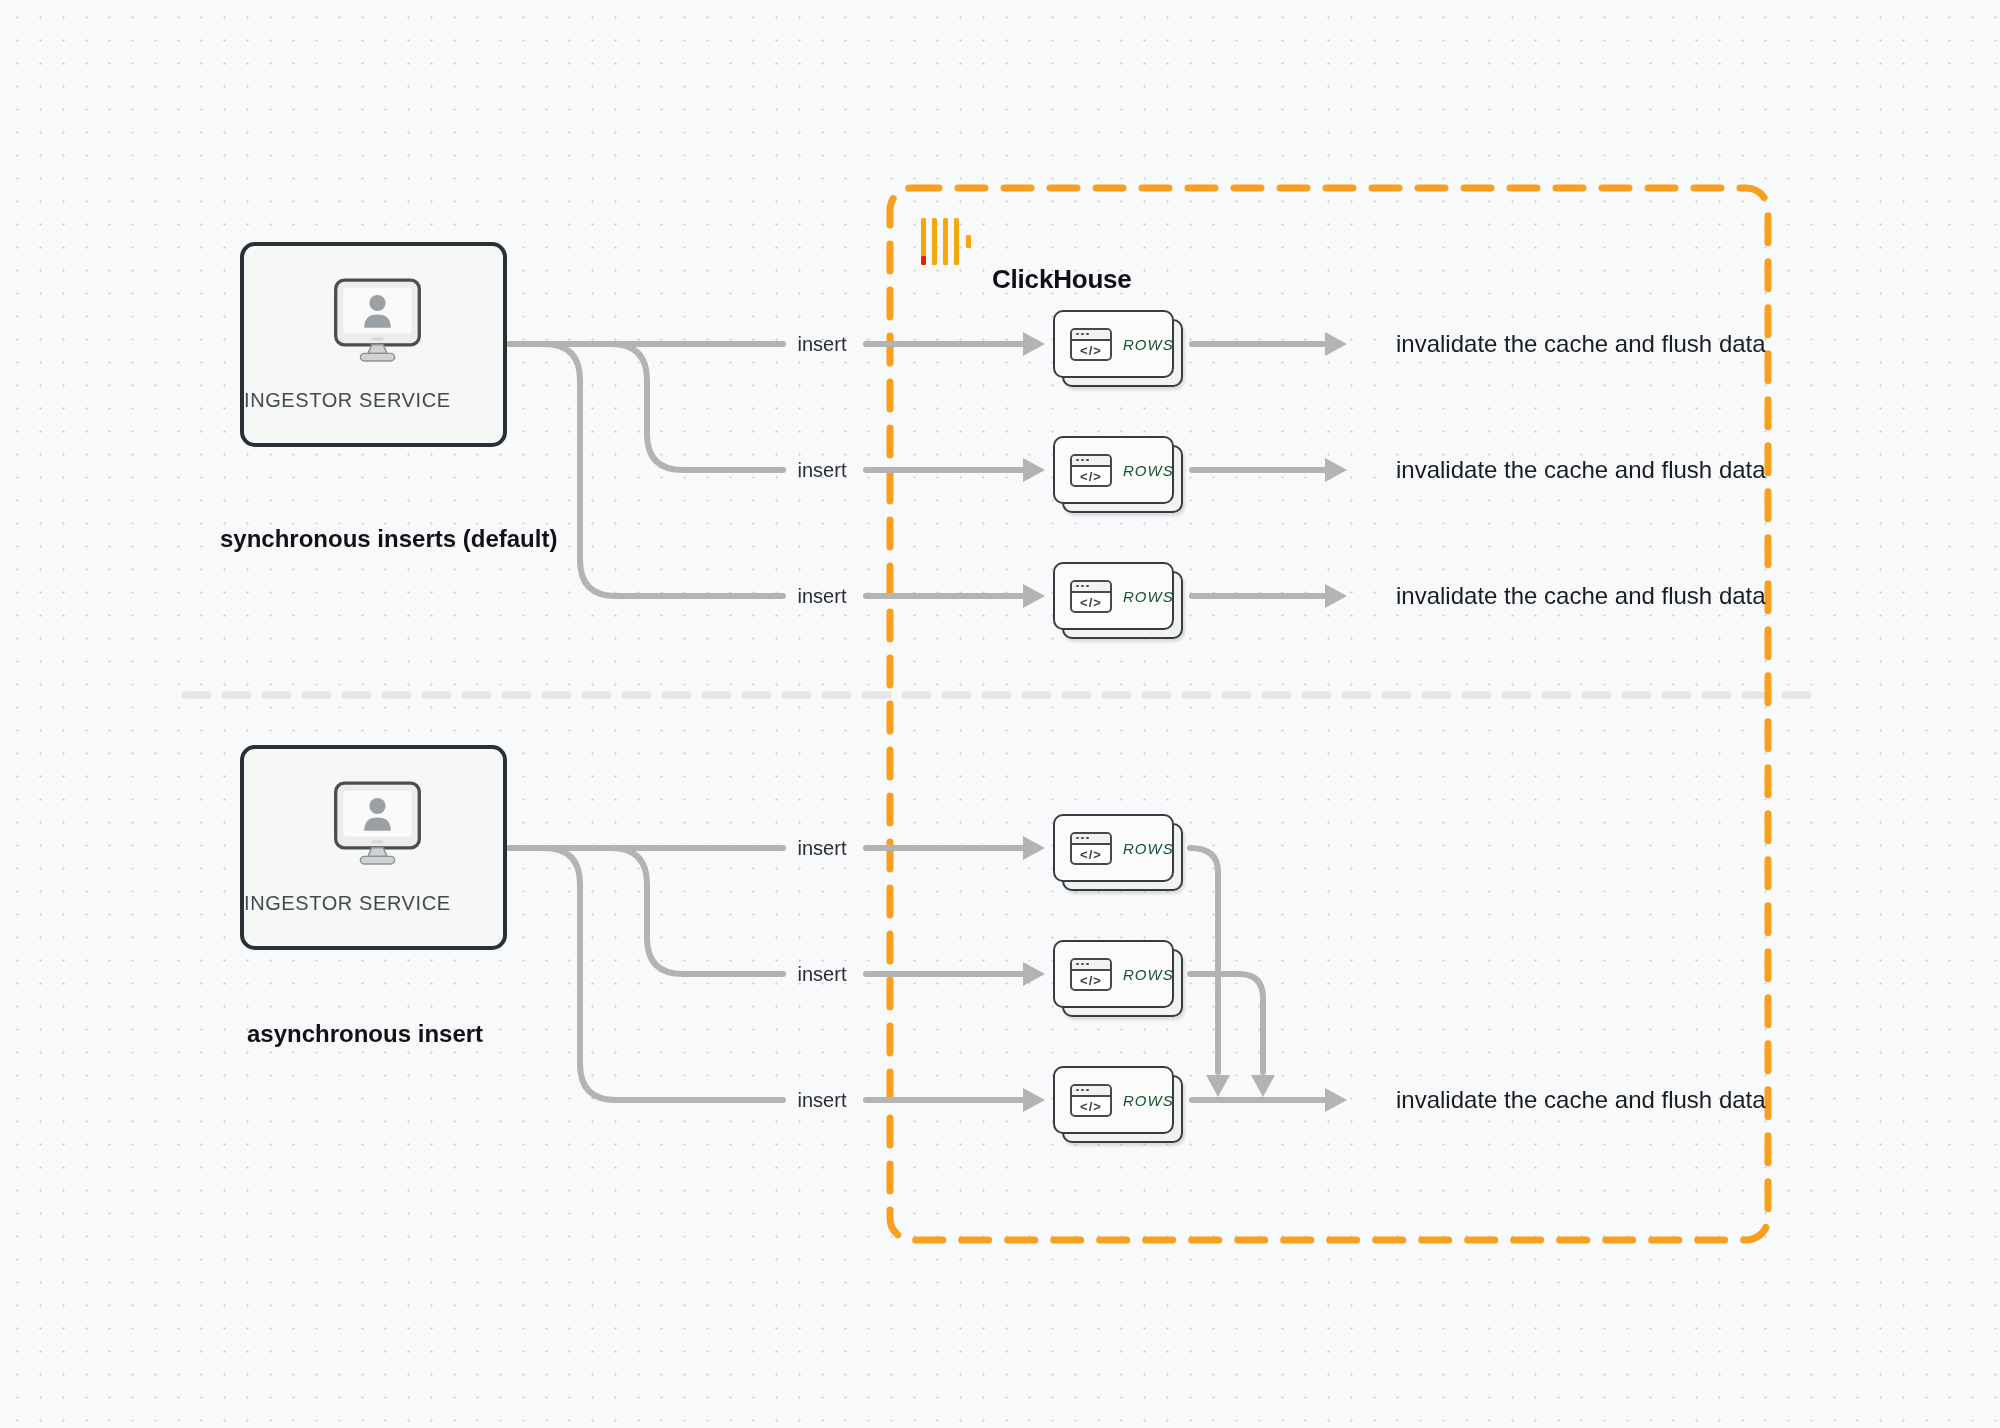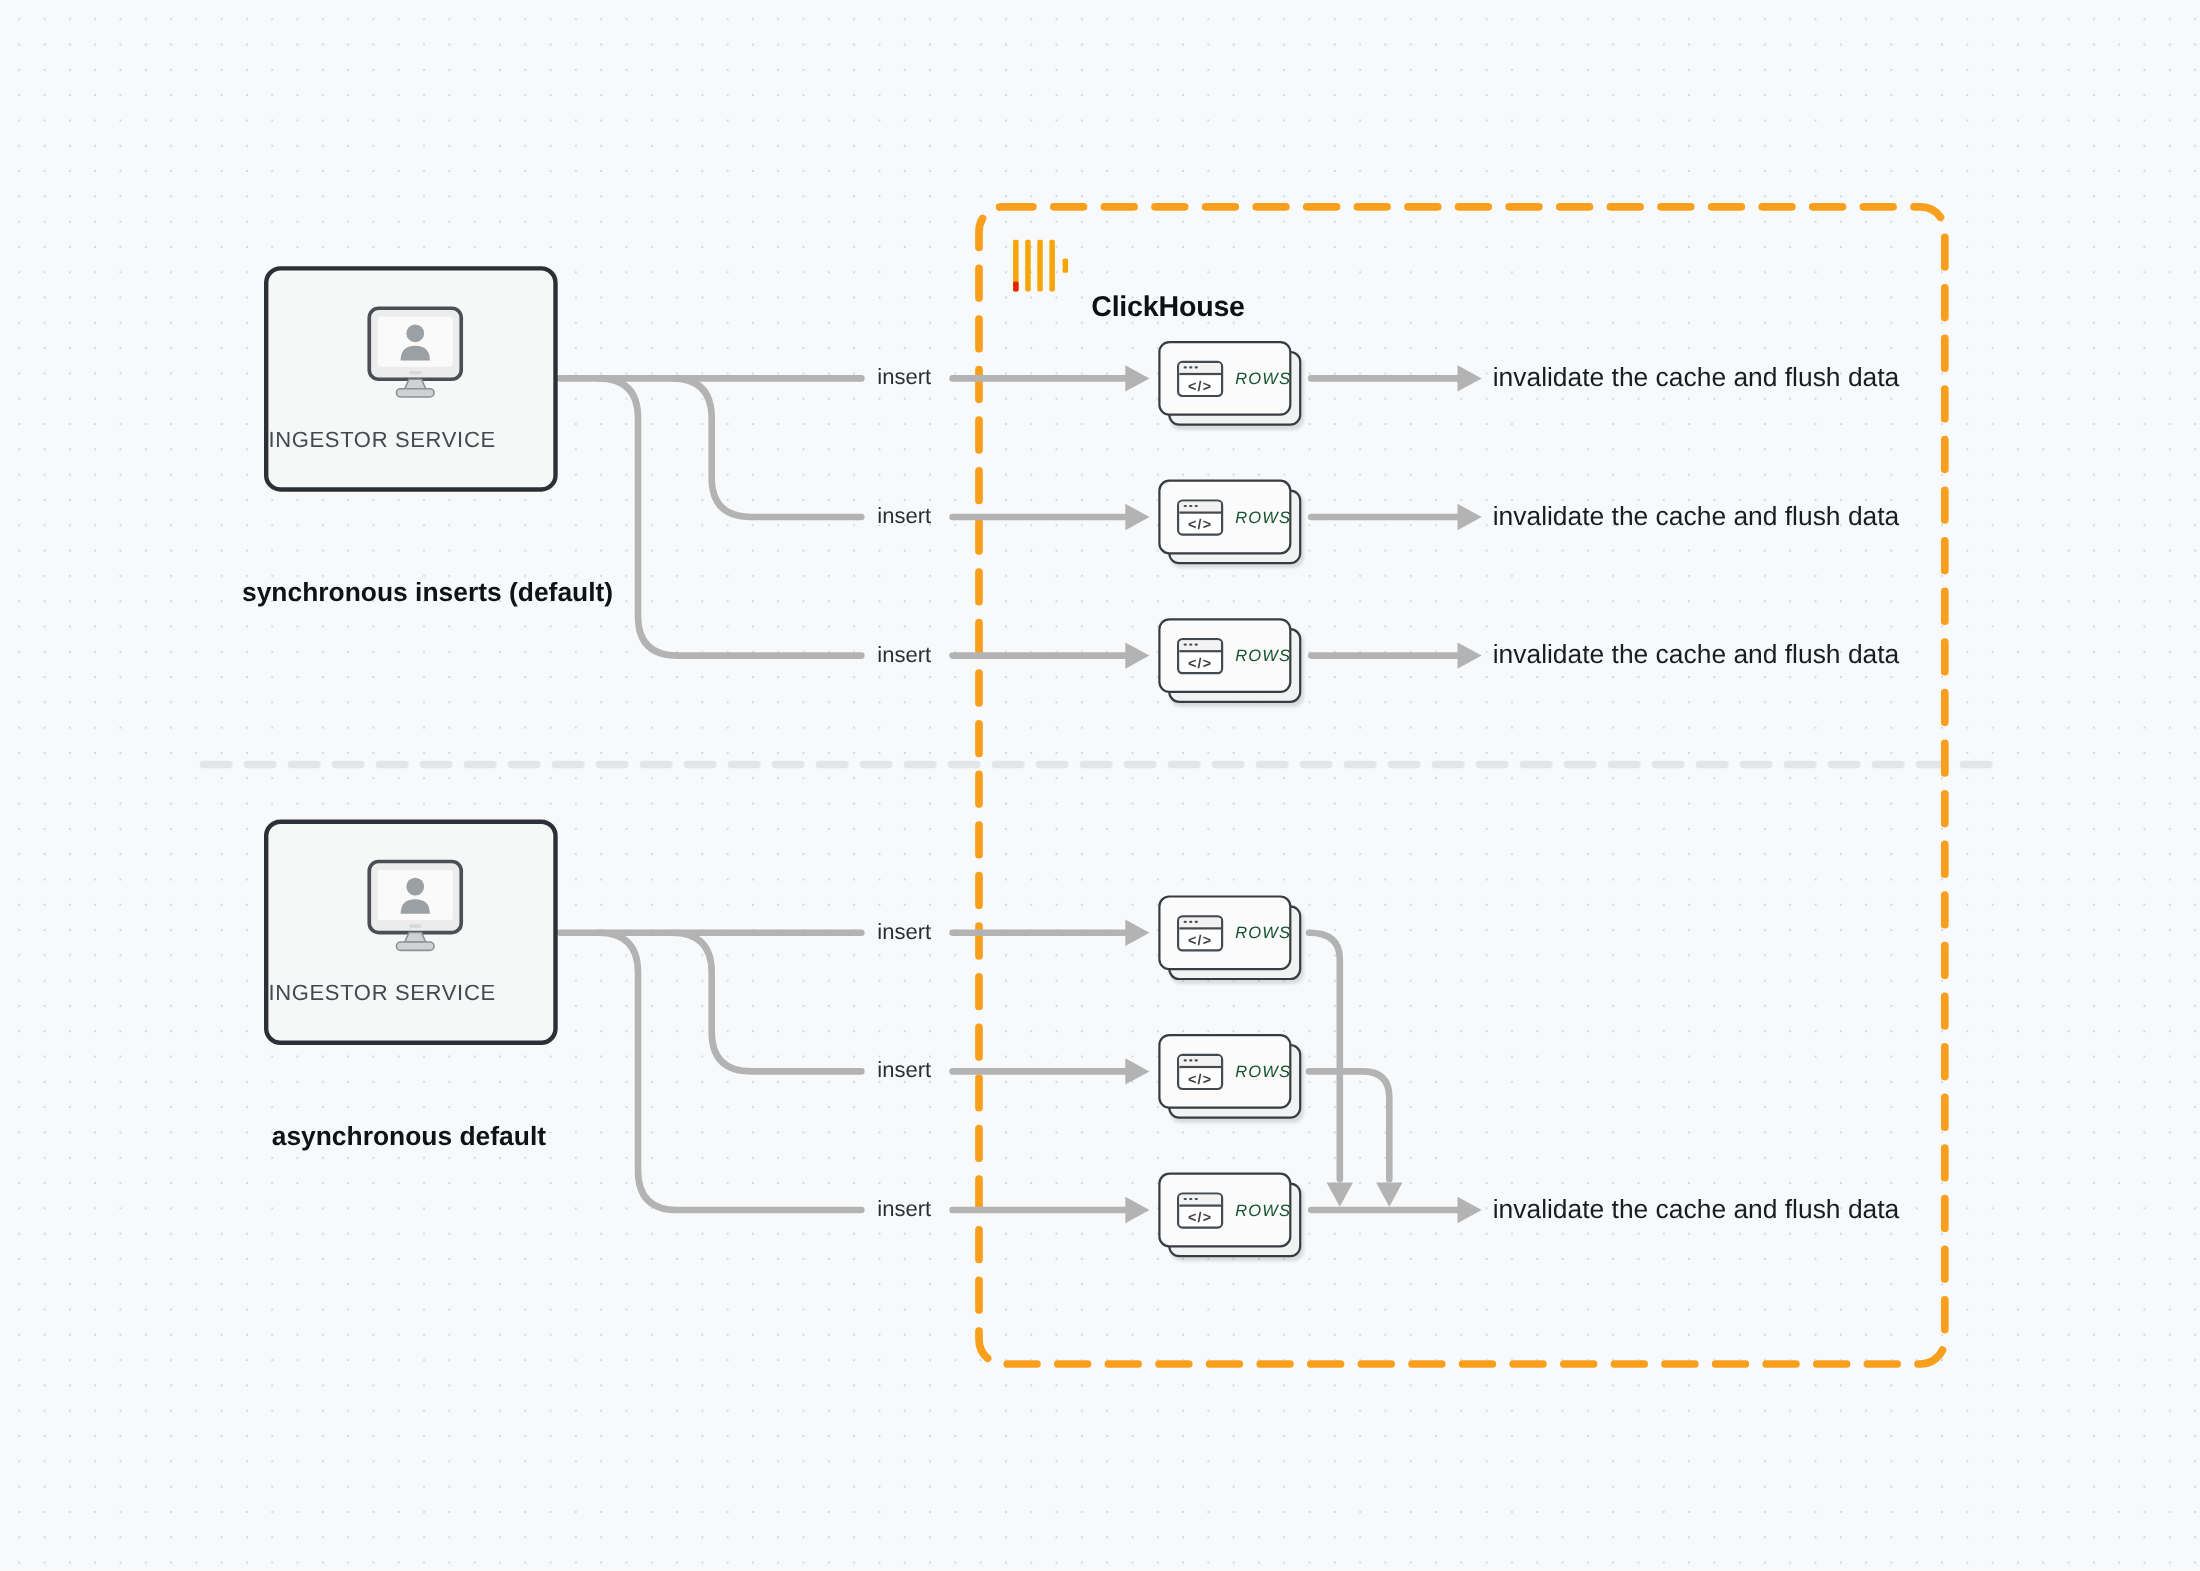--- a/index.html
+++ b/index.html
@@ -52,21 +52,21 @@
     font-size:13px;font-weight:700;color:#3c4043;letter-spacing:1px;
   }
   .rows-label{
     font-size:15px;font-style:italic;font-weight:500;color:#14532d;letter-spacing:1px;
     white-space:nowrap;
   }
 
   
   .txt{position:absolute;white-space:nowrap;transform:translateY(-50%);z-index:3;}
   .insert-label{left:786px;width:72px;text-align:center;font-size:20px;color:#2a2d31;}
-  .result-label{left:1357px;font-size:24px;color:#1a1d20;}
+  .result-label{left:1396px;font-size:24px;color:#1a1d20;}
   .section-label{font-size:24px;font-weight:700;color:#101215;}
   .ch-title{font-size:26px;font-weight:600;color:#0e1013;letter-spacing:-0.2px;margin-top:36px;}
 
   
   .ch-logo{position:absolute;left:921px;top:218px;width:51px;height:47px;z-index:3;}
   .ch-logo span{position:absolute;border-radius:1.5px;}
   .ch-bar{width:5px;height:47px;top:0;}
   .ch-bar-short{width:5px;height:13px;top:17px;left:45px;}
   .ch-red{width:5px;height:9px;top:38px;left:0;}
 </style>
@@ -140,21 +140,21 @@
       <circle cx="50" cy="28" r="8.5" fill="#9aa0a4"></circle>
       <path d="M 36 54 Q 36 40 50 40 Q 64 40 64 54 Z" fill="#9aa0a4"></path>
       <rect x="44" y="64" width="12" height="3.5" rx="1.75" fill="#d6d8da"></rect>
       <path d="M 44 72 L 56 72 L 60 81 L 40 81 Z" fill="#cfd1d3" stroke="#8e9194" stroke-width="1.5"></path>
       <rect x="32" y="81" width="36" height="8" rx="4" fill="#cfd1d3" stroke="#8e9194" stroke-width="1.5"></rect>
     </svg>
     <div class="ingestor-label">INGESTOR SERVICE</div>
   </div>
 
   <div class="txt section-label" style="left:220px;top:539px;">synchronous inserts (default)</div>
-  <div class="txt section-label" style="left:247px;top:1034px;">asynchronous default</div>
+  <div class="txt section-label" style="left:247px;top:1034px;">asynchronous insert</div>
 
   <div class="ch-logo">
     <span class="ch-bar" style="left:0;background:#F7A609;"></span>
     <span class="ch-bar" style="left:11px;background:#F7A609;"></span>
     <span class="ch-bar" style="left:22px;background:#F7A609;"></span>
     <span class="ch-bar" style="left:33px;background:#F7A609;"></span>
     <span class="ch-bar-short" style="background:#F7A609;"></span>
     <span class="ch-red" style="background:#E22400;"></span>
   </div>
   <div class="txt ch-title" style="left:992px;top:243px;">ClickHouse</div>

